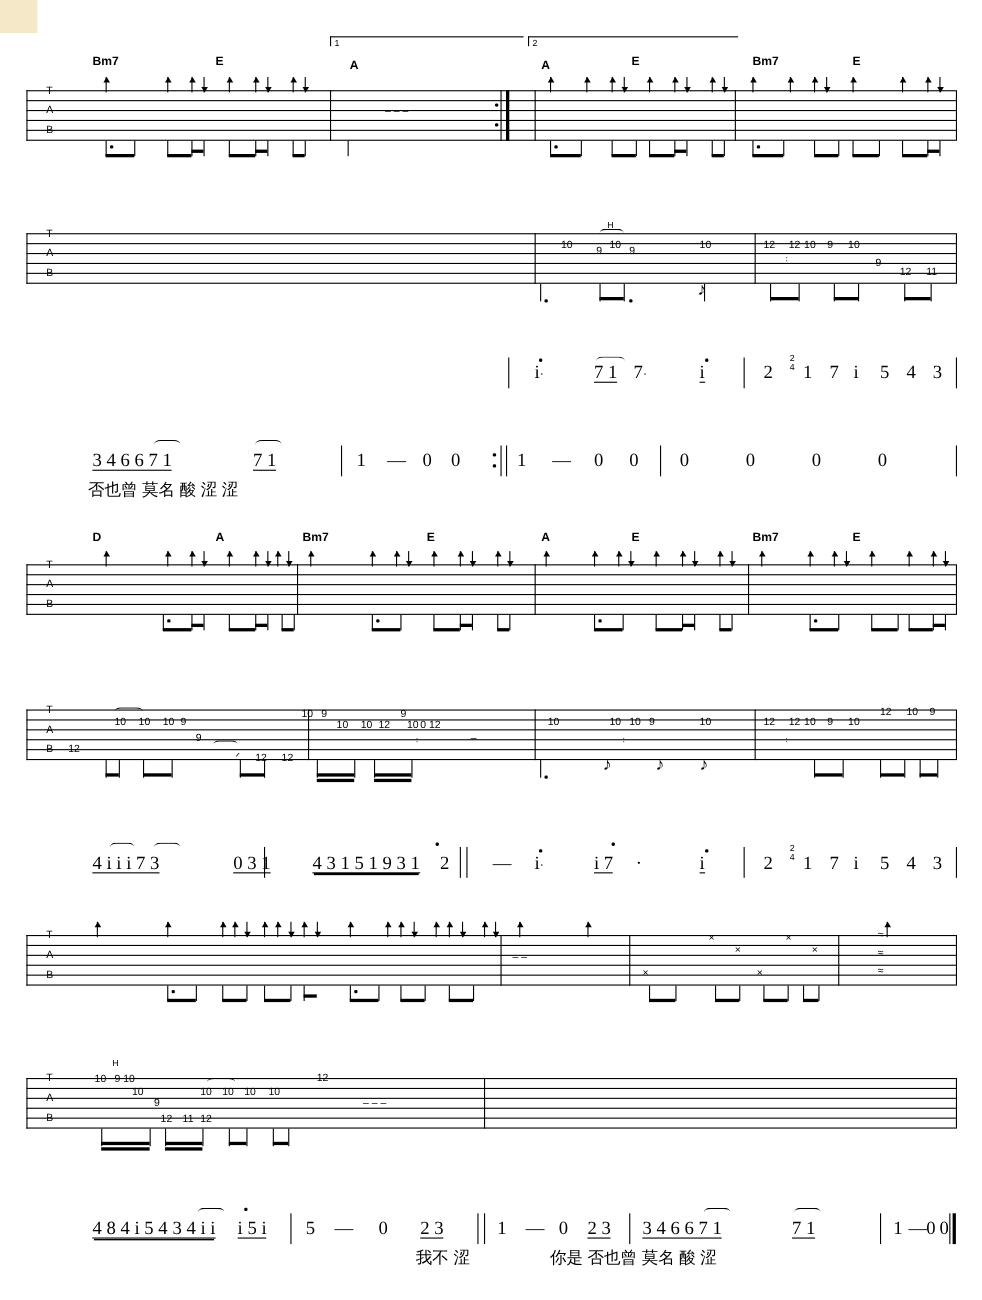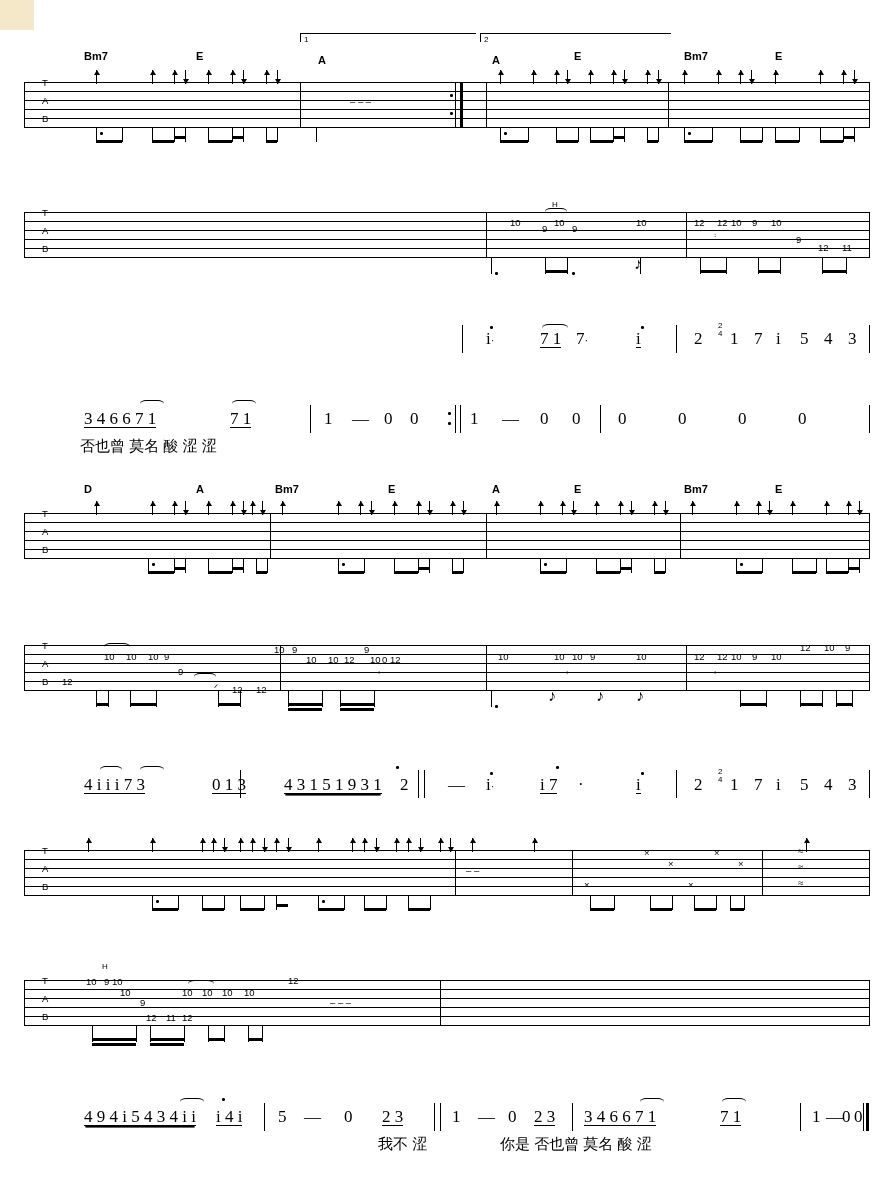--- a/index.html
+++ b/index.html
@@ -485,21 +485,21 @@
   <div>
     <div class="vline" style="left:240px;top:770px;height:28px;"></div>
     <div class="vline" style="left:418px;top:770px;height:28px;"></div>
     <div class="vline" style="left:424px;top:770px;height:28px;"></div>
     <div class="vline" style="left:676px;top:770px;height:28px;"></div>
     <div class="vline" style="left:869px;top:770px;height:28px;"></div>
 
     <div class="slur" style="left:100px;top:766px;width:22px;"></div>
     <div class="slur" style="left:140px;top:766px;width:24px;"></div>
     <div class="t notenum underline" style="left:84px;top:776px;">4 i i i 7 3</div>
-    <div class="t notenum underline" style="left:212px;top:776px;">0 1 3</div>
+    <div class="t notenum underline" style="left:212px;top:776px;">0 3 1</div>
     <div class="t notenum dbl-underline" style="left:284px;top:776px;">4 3 1 5 1 9 3 1</div>
     <div class="t notenum" style="left:400px;top:776px;">2</div>
     <div class="t notenum" style="left:448px;top:776px;">—</div>
     <div class="t notenum" style="left:486px;top:776px;">i<span style="font-size:11px;">·</span></div>
     <div class="t notenum underline" style="left:540px;top:776px;">i 7</div>
     <div class="t notenum" style="left:578px;top:776px;">·</div>
     <div class="t notenum underline" style="left:636px;top:776px;">i</div>
     <div class="t notenum" style="left:694px;top:776px;">2</div>
     <div class="t small" style="left:718px;top:768px;">2<br>4</div>
     <div class="t notenum" style="left:730px;top:776px;">1</div>
@@ -666,23 +666,23 @@
 
   <div>
     <div class="vline" style="left:264px;top:1103px;height:28px;"></div>
     <div class="vline" style="left:434px;top:1103px;height:28px;"></div>
     <div class="vline" style="left:440px;top:1103px;height:28px;"></div>
     <div class="vline" style="left:572px;top:1103px;height:28px;"></div>
     <div class="vline" style="left:800px;top:1103px;height:28px;"></div>
     <div class="vline" style="left:863px;top:1103px;height:28px;"></div>
     <div class="thickv" style="left:866px;top:1103px;height:28px;"></div>
 
-    <div class="t notenum dbl-underline" style="left:84px;top:1108px;">4 9 4 i 5 4 3 4 i i</div>
+    <div class="t notenum dbl-underline" style="left:84px;top:1108px;">4 8 4 i 5 4 3 4 i i</div>
     <div class="slur" style="left:180px;top:1098px;width:24px;"></div>
-    <div class="t notenum underline" style="left:216px;top:1108px;">i 4 i</div>
+    <div class="t notenum underline" style="left:216px;top:1108px;">i 5 i</div>
     <div class="t notenum" style="left:278px;top:1108px;">5</div>
     <div class="t notenum" style="left:304px;top:1108px;">—</div>
     <div class="t notenum" style="left:344px;top:1108px;">0</div>
     <div class="t notenum underline" style="left:382px;top:1108px;">2 3</div>
     <div class="t notenum" style="left:452px;top:1108px;">1</div>
     <div class="t notenum" style="left:478px;top:1108px;">—</div>
     <div class="t notenum" style="left:508px;top:1108px;">0</div>
     <div class="t notenum underline" style="left:534px;top:1108px;">2 3</div>
     <div class="t notenum underline" style="left:584px;top:1108px;">3 4 6 6 7 1</div>
     <div class="slur" style="left:640px;top:1098px;width:24px;"></div>

